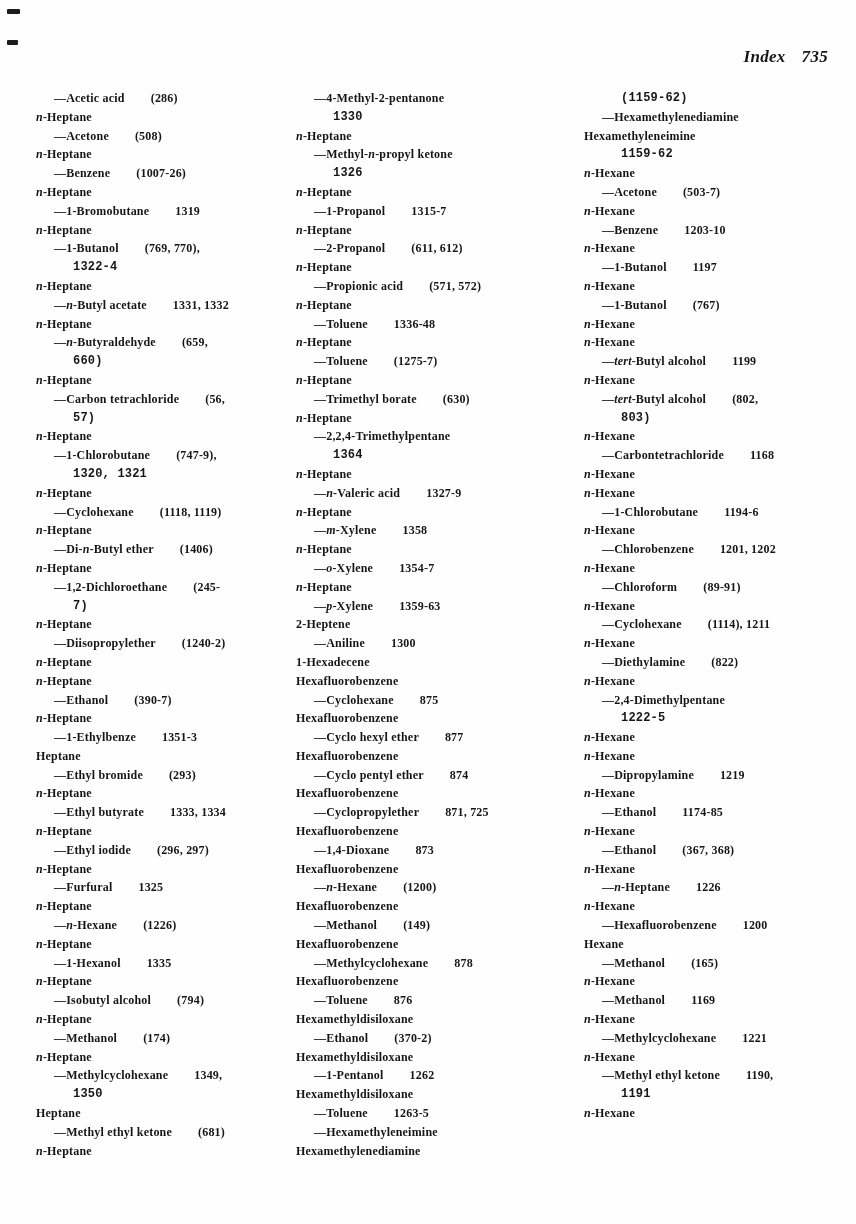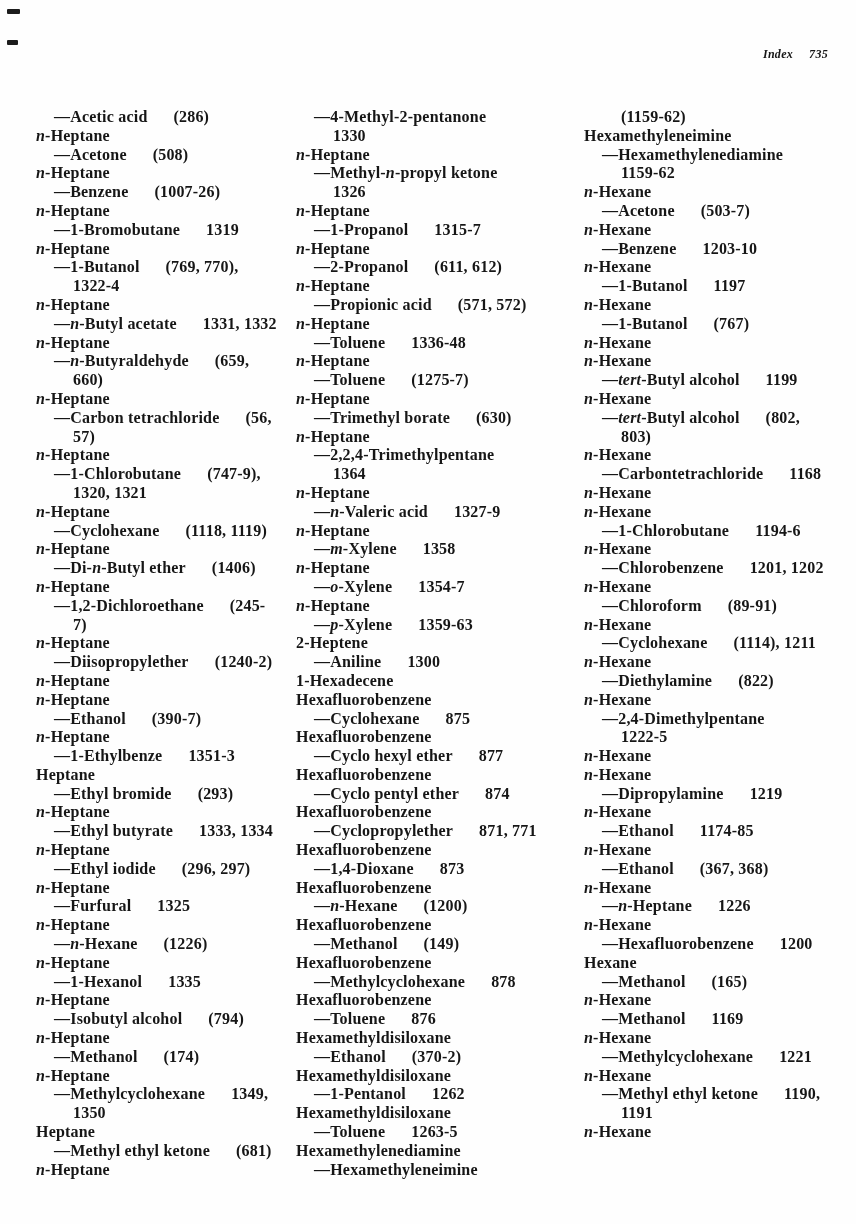--- a/index.html
+++ b/index.html
@@ -7,35 +7,35 @@
     width:856px;height:1224px;
     background:#f2f2f0;
     font-family:"Liberation Serif", serif;
   }
   .page{
     position:relative;width:856px;height:1224px;
     background:#fefefe;color:#161616;overflow:hidden;
   }
   .header{
     position:absolute;top:47px;right:28px;
-    font-style:italic;font-weight:bold;font-size:12px;
+    font-style:italic;font-weight:bold;font-size:17px;
     letter-spacing:0.3px;
   }
   .header-page{margin-left:16px;}
   .col{
-    position:absolute;top:108px;
-    font-size:16px;line-height:18.8px;font-weight:bold;
+    position:absolute;top:89px;
+    font-size:12px;line-height:18.8px;font-weight:bold;
     letter-spacing:0.2px;white-space:nowrap;
   }
   .col-1{left:36px;width:256px;}
   .col-2{left:296px;width:282px;}
   .col-3{left:584px;width:262px;}
   .line{height:18.8px;}
   .line.sub{padding-left:18px;}
-  .line.cont{padding-left:37px;}
+  .line.cont{padding-left:37px;font-family:Liberation Mono, monospace;}
   .pages{margin-left:26px;}
   i{font-style:italic;}
   .artifact{position:absolute;background:#1c1c1c;border-radius:1px;}
   .a1{top:9px;left:7px;width:13px;height:5px;}
   .a2{top:40px;left:7px;width:11px;height:5px;}
 </style>
 </head>
 <body>
 
 <div class="page">
@@ -137,44 +137,44 @@
       <div class="line main"><span>2-Heptene</span></div>
       <div class="line sub"><span>—Aniline</span><span class="pages">1300</span></div>
       <div class="line main"><span>1-Hexadecene</span></div>
       <div class="line main"><span>Hexafluorobenzene</span></div>
       <div class="line sub"><span>—Cyclohexane</span><span class="pages">875</span></div>
       <div class="line main"><span>Hexafluorobenzene</span></div>
       <div class="line sub"><span>—Cyclo hexyl ether</span><span class="pages">877</span></div>
       <div class="line main"><span>Hexafluorobenzene</span></div>
       <div class="line sub"><span>—Cyclo pentyl ether</span><span class="pages">874</span></div>
       <div class="line main"><span>Hexafluorobenzene</span></div>
-      <div class="line sub"><span>—Cyclopropylether</span><span class="pages">871, 771</span></div>
+      <div class="line sub"><span>—Cyclopropylether</span><span class="pages">871, 725</span></div>
       <div class="line main"><span>Hexafluorobenzene</span></div>
       <div class="line sub"><span>—1,4-Dioxane</span><span class="pages">873</span></div>
       <div class="line main"><span>Hexafluorobenzene</span></div>
       <div class="line sub"><span>—<i>n</i>-Hexane</span><span class="pages">(1200)</span></div>
       <div class="line main"><span>Hexafluorobenzene</span></div>
       <div class="line sub"><span>—Methanol</span><span class="pages">(149)</span></div>
       <div class="line main"><span>Hexafluorobenzene</span></div>
       <div class="line sub"><span>—Methylcyclohexane</span><span class="pages">878</span></div>
       <div class="line main"><span>Hexafluorobenzene</span></div>
       <div class="line sub"><span>—Toluene</span><span class="pages">876</span></div>
       <div class="line main"><span>Hexamethyldisiloxane</span></div>
       <div class="line sub"><span>—Ethanol</span><span class="pages">(370-2)</span></div>
       <div class="line main"><span>Hexamethyldisiloxane</span></div>
       <div class="line sub"><span>—1-Pentanol</span><span class="pages">1262</span></div>
       <div class="line main"><span>Hexamethyldisiloxane</span></div>
       <div class="line sub"><span>—Toluene</span><span class="pages">1263-5</span></div>
+      <div class="line sub"><span>—Hexamethyleneimine</span></div>
       <div class="line main"><span>Hexamethylenediamine</span></div>
-      <div class="line sub"><span>—Hexamethyleneimine</span></div>
     </div>
   <div class="col col-3">
       <div class="line cont"><span>(1159-62)</span></div>
+      <div class="line sub"><span>—Hexamethylenediamine</span></div>
       <div class="line main"><span>Hexamethyleneimine</span></div>
-      <div class="line sub"><span>—Hexamethylenediamine</span></div>
       <div class="line cont"><span>1159-62</span></div>
       <div class="line main"><span><i>n</i>-Hexane</span></div>
       <div class="line sub"><span>—Acetone</span><span class="pages">(503-7)</span></div>
       <div class="line main"><span><i>n</i>-Hexane</span></div>
       <div class="line sub"><span>—Benzene</span><span class="pages">1203-10</span></div>
       <div class="line main"><span><i>n</i>-Hexane</span></div>
       <div class="line sub"><span>—1-Butanol</span><span class="pages">1197</span></div>
       <div class="line main"><span><i>n</i>-Hexane</span></div>
       <div class="line sub"><span>—1-Butanol</span><span class="pages">(767)</span></div>
       <div class="line main"><span><i>n</i>-Hexane</span></div>

